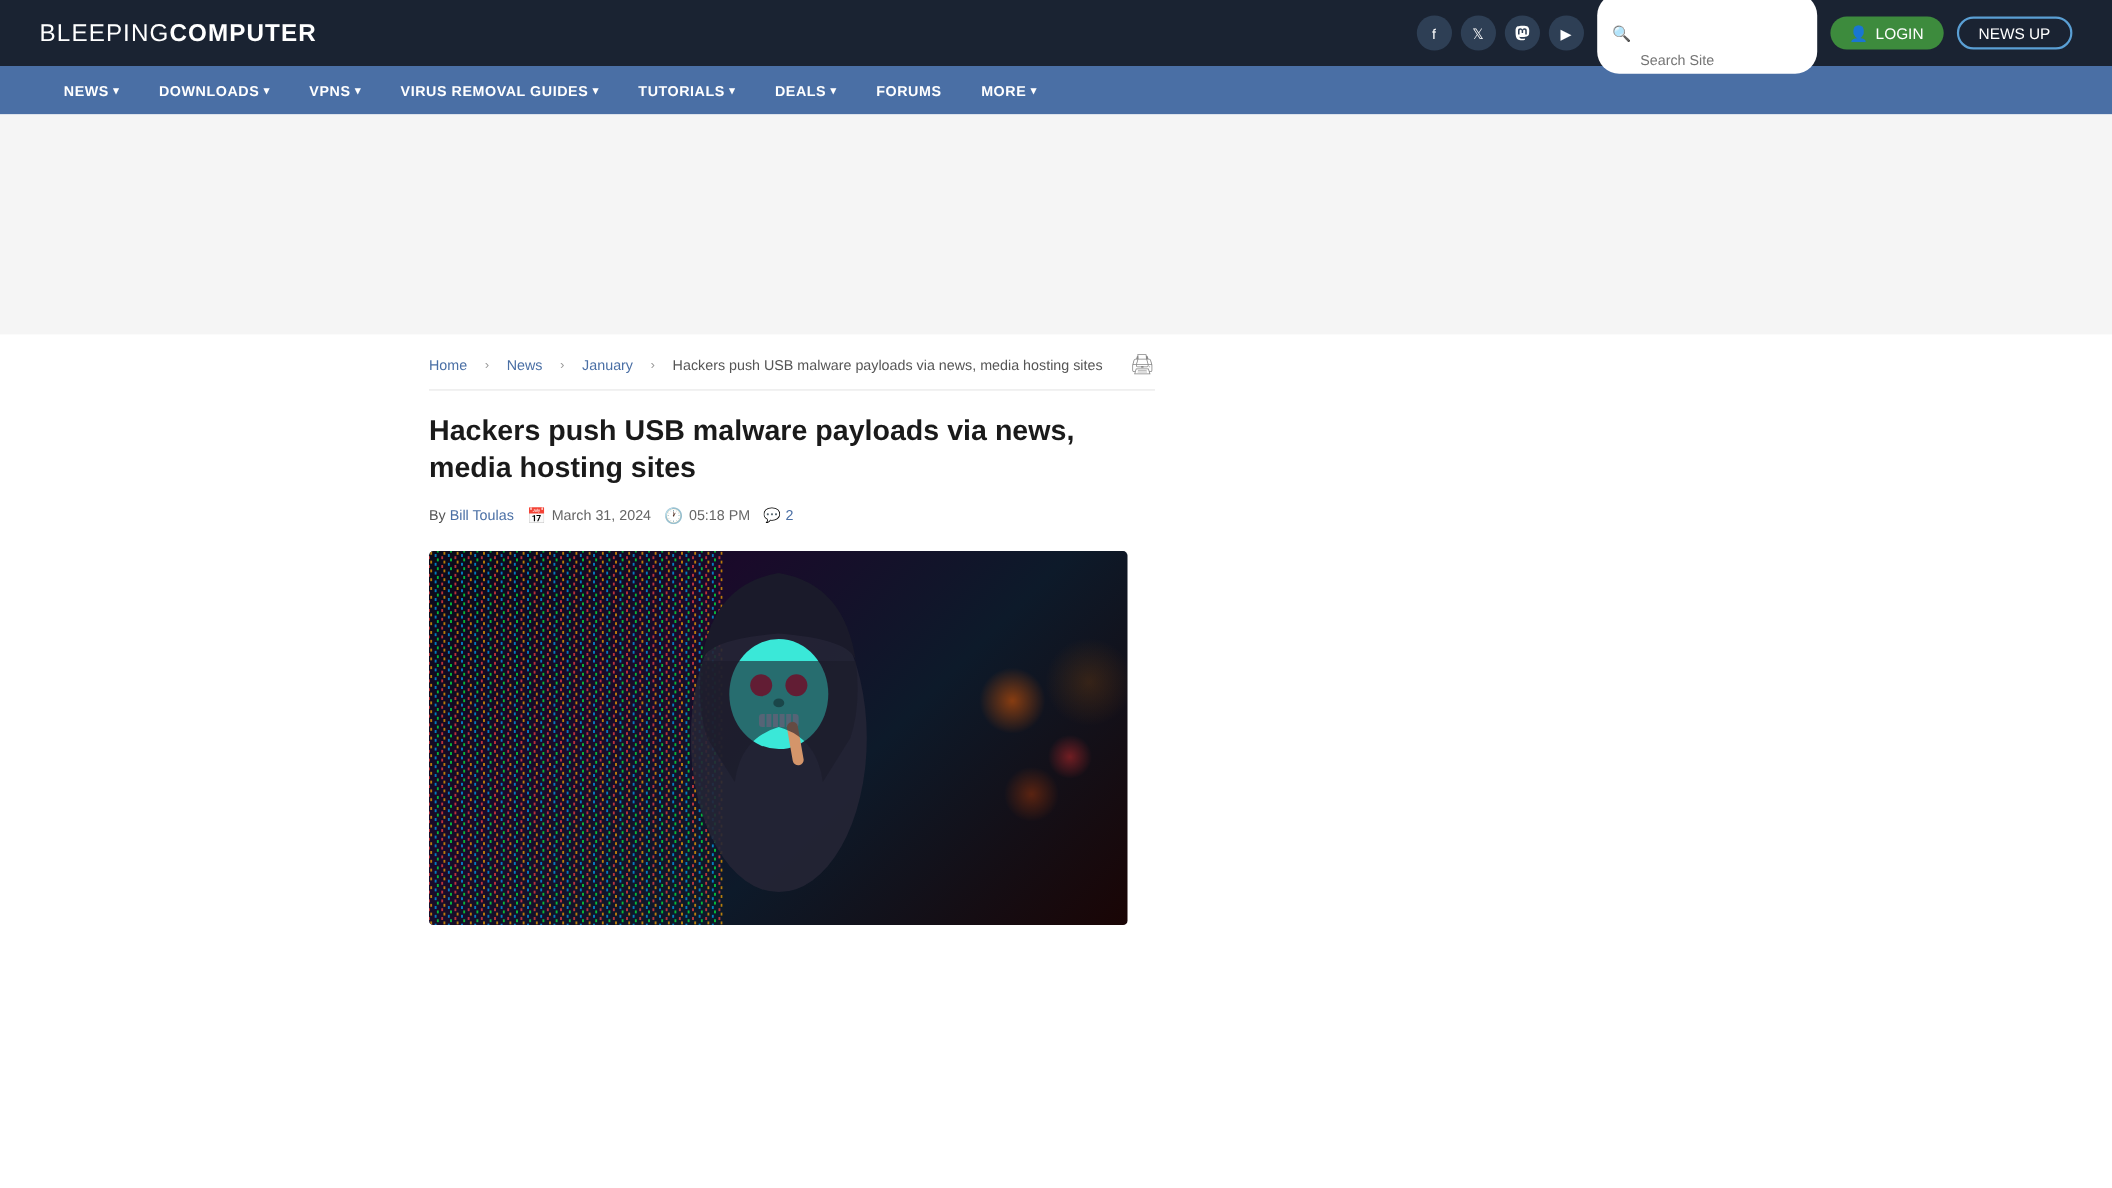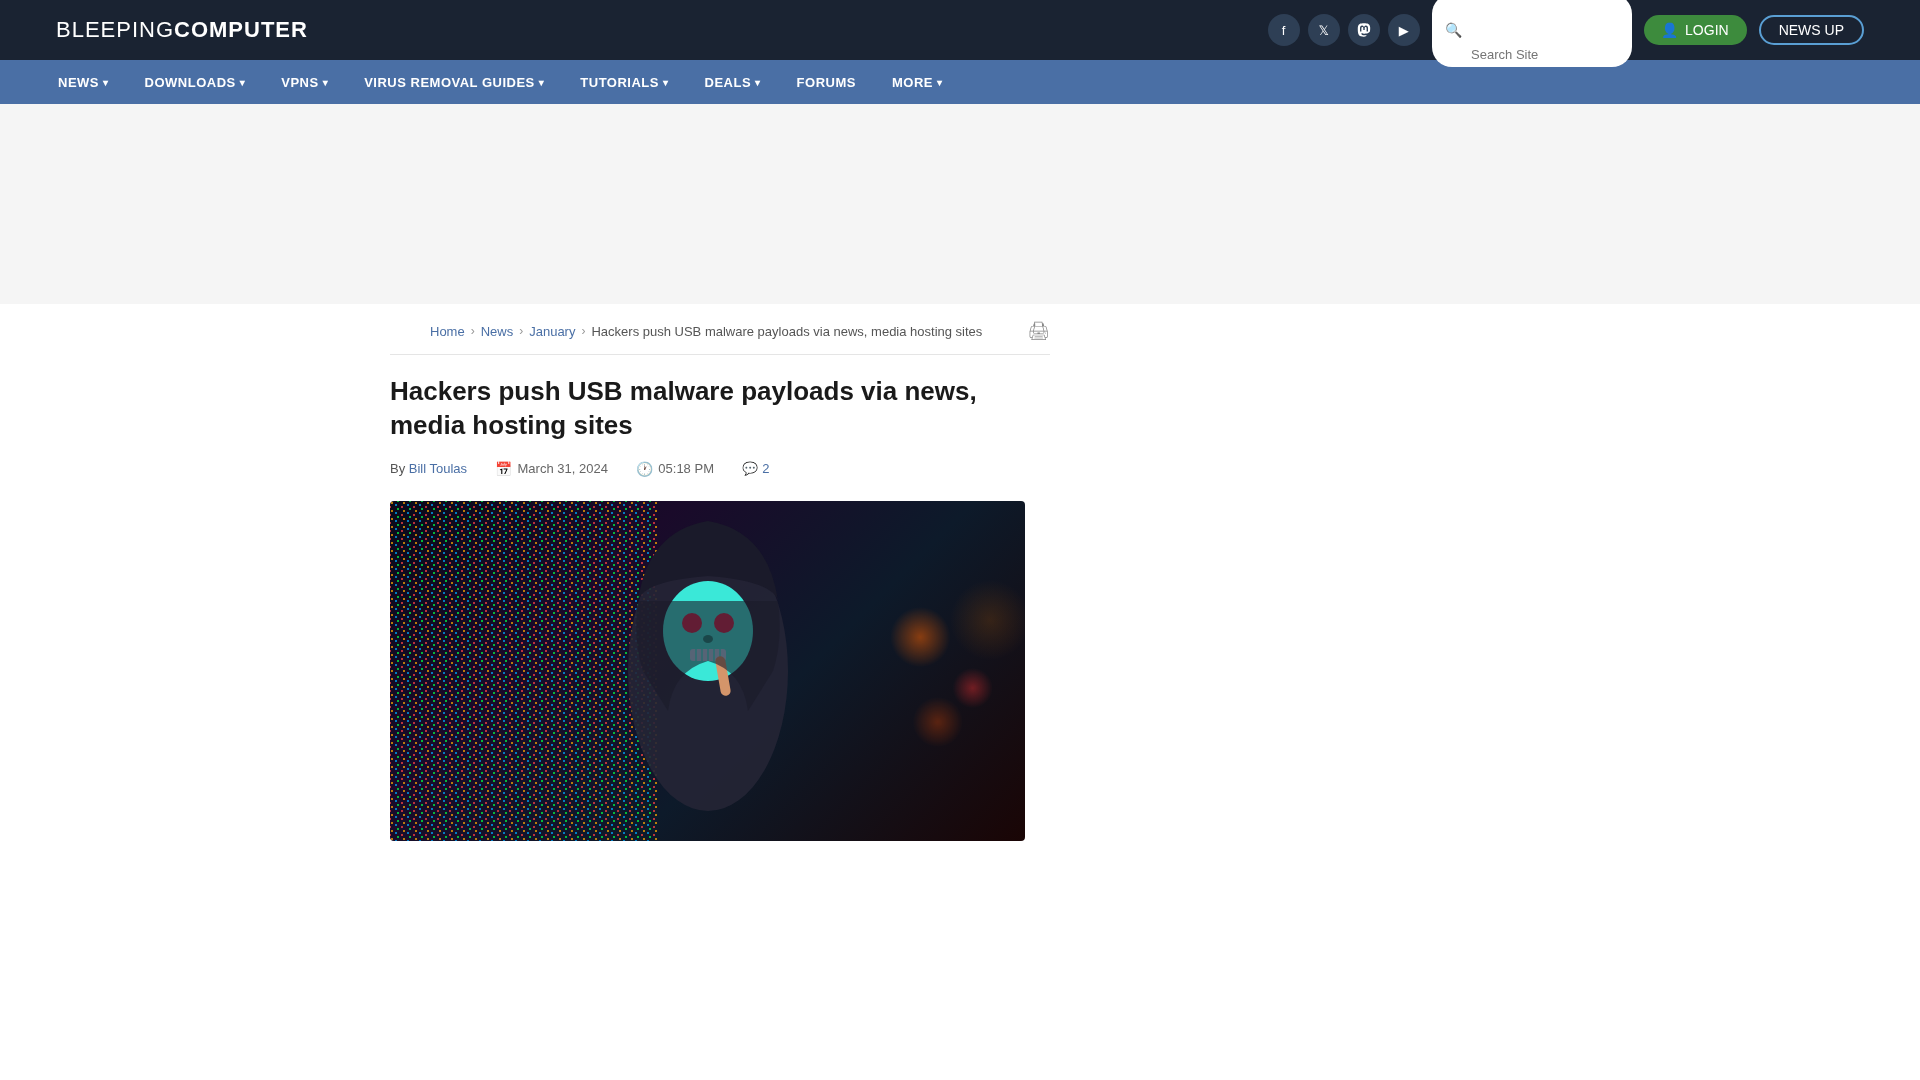--- a/index.html
+++ b/index.html
@@ -1,21 +1,21 @@
 <!DOCTYPE html>
 <html><head>
   <meta charset="utf-8">
   <style>
     * { margin: 0; padding: 0; box-sizing: border-box; }
     body { font-family: Arial, sans-serif; background: #fff; width: 1920px; min-height: 1080px; overflow-x: hidden; }
 
     
     .header {
       background: #1a2332;
-      padding: 0 56px;
+      padding: 0 36px;
       height: 60px;
       display: flex;
       align-items: center;
       justify-content: space-between;
     }
     .logo {
       color: #fff;
       font-size: 22px;
       letter-spacing: 1px;
       font-weight: 400;
@@ -126,22 +126,21 @@
       padding: 16px 0 12px;
       gap: 6px;
       font-size: 13px;
       border-bottom: 1px solid #e5e5e5;
       margin-bottom: 20px;
       justify-content: space-between;
     }
     .breadcrumb-left {
       display: flex;
       align-items: flex-start;
-      gap: 6px;
-      margin-left: 40px;
+      gap: 16px;
     }
     .breadcrumb a {
       color: #4a6fa5;
       text-decoration: none;
     }
     .breadcrumb-sep { color: #999; font-size: 12px; }
     .breadcrumb-current { color: #555; }
     .print-icon { color: #888; font-size: 18px; cursor: pointer; }
 
     
@@ -151,21 +150,21 @@
       color: #1a1a1a;
       line-height: 1.3;
       margin-bottom: 18px;
     }
     .article-meta {
       display: flex;
       align-items: center;
       font-size: 13px;
       color: #666;
       margin-bottom: 24px;
-      gap: 28px;
+      gap: 12px;
     }
     .article-meta .by { color: #555; }
     .article-meta .author-link { color: #4a6fa5; text-decoration: none; }
     .article-meta .meta-item {
       display: flex;
       align-items: center;
       gap: 5px;
     }
     .article-meta .meta-icon { color: #888; font-size: 14px; }
     .article-meta .comments-link {

